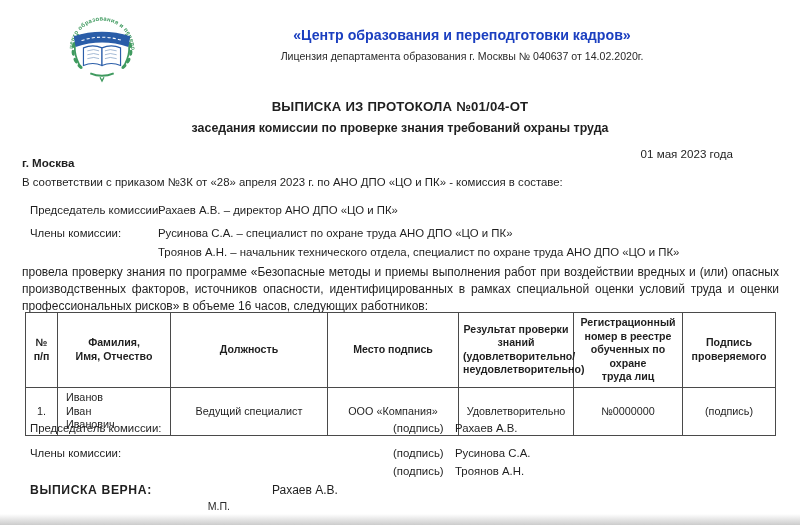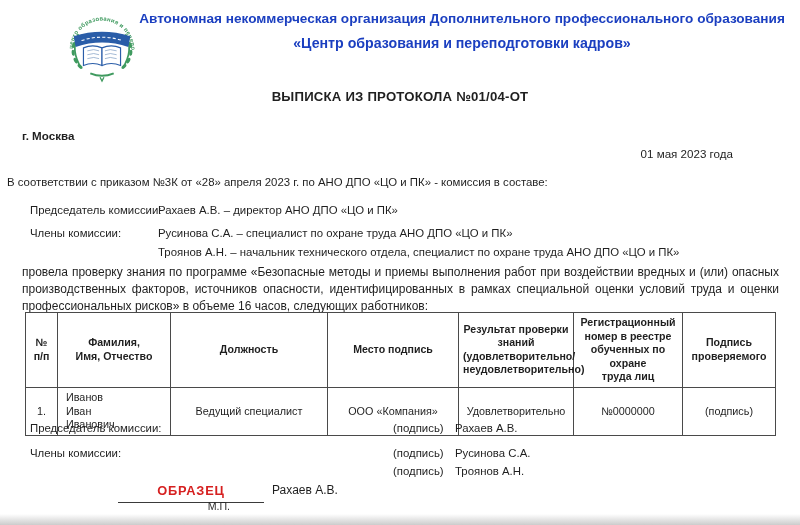--- a/index.html
+++ b/index.html
@@ -4,31 +4,31 @@
 <style>
   html,body{margin:0;padding:0;background:#ffffff;}
   .page{
     position:relative;width:800px;height:525px;background:#ffffff;overflow:hidden;
     font-family:"Liberation Sans",sans-serif;color:#1f1f1f;
   }
   
   .logo{position:absolute;left:62px;top:3px;width:80px;height:82px;}
   .org-header{position:absolute;left:133px;top:11px;width:658px;text-align:center;}
   .org-line1{font-size:13.6px;font-weight:bold;color:#1b3fc0;line-height:1.15;}
-  .org-line2{font-size:14.2px;font-weight:bold;color:#1b3fc0;margin-top:8px;text-align:center;}
+  .org-line2{font-size:14.2px;font-weight:bold;color:#1b3fc0;margin-top:16px;text-align:center;}
   .license{font-size:10.6px;color:#2a2a2a;margin-top:7px;font-weight:500;}
   
-  .title{position:absolute;left:0;top:89px;width:100%;text-align:center;}
+  .title{position:absolute;left:0;top:99px;width:100%;text-align:center;}
   .title-line1{font-size:13.2px;font-weight:bold;letter-spacing:.2px;}
   .title-line2{font-size:12.4px;font-weight:bold;margin-top:7px;}
   
-  .city{position:absolute;left:22px;top:129px;font-size:11.6px;font-weight:bold;}
+  .city{position:absolute;left:22px;top:156px;font-size:11.6px;font-weight:bold;}
   .date{position:absolute;right:67px;top:147px;font-size:11.6px;font-weight:normal;}
   
-  .intro{position:absolute;left:7px;top:176px;font-size:11.4px;}
+  .intro{position:absolute;left:22px;top:176px;font-size:11.4px;}
   
   .crow{position:absolute;left:0;width:100%;font-size:11.4px;}
   .crow .clabel{position:absolute;left:30px;white-space:nowrap;}
   .crow .cvalue{position:absolute;left:158px;white-space:nowrap;}
   .crow1{top:204px;}.crow2{top:227px;}.crow3{top:246px;}
   
   .bodypar{position:absolute;left:22px;top:264px;width:757px;font-size:12px;
     line-height:1.42;text-align:justify;}
   
   .wtable{position:absolute;left:25px;top:312px;width:750px;border-collapse:collapse;
@@ -93,26 +93,27 @@
       <path d="M55,49 Q48,46.5 43,49 M55,53 Q48,50.5 43,53 M55,57 Q48,54.5 43,57" stroke="#8aa6c9" stroke-width="0.8" fill="none"></path>
     </g>
 
     <g>
       <path d="M11,34 Q40,25 69,34 L67,45 Q40,36 13,45 Z" fill="#2a5da8"></path>
       <path d="M19,38.5 Q40,31.5 61,38.5" stroke="#ffffff" stroke-width="1.1" fill="none" stroke-dasharray="3.2 2.2"></path>
     </g>
   </svg>
 
   <div class="org-header">
-    <div class="org-line1">Автономная некоммерческая организация Дополнительного профессионального образования</div>
     <div class="org-line2">«Центр образования и переподготовки кадров»</div>
+    <div class="license">Лицензия департамента образования г. Москвы № 040637 от 14.02.2020г.</div>
   </div>
 
   <div class="title">
     <div class="title-line1">ВЫПИСКА ИЗ ПРОТОКОЛА №01/04-ОТ</div>
+    <div class="title-line2">заседания комиссии по проверке знания требований охраны труда</div>
   </div>
 
   <div class="city">г. Москва</div>
   <div class="date">01 мая 2023 года</div>
 
   <div class="intro">В соответствии с приказом №3К от «28» апреля 2023 г. по АНО ДПО «ЦО и ПК» - комиссия в составе:</div>
 
   <div class="crow crow1">
     <span class="clabel">Председатель комиссии:</span>
     <span class="cvalue">Рахаев А.В. – директор АНО ДПО «ЦО и ПК»</span>
@@ -180,20 +181,18 @@
     <span class="slabel">Члены комиссии:</span>
     <span class="ssign">(подпись)</span>
     <span class="sname">Русинова С.А.</span>
   </div>
   <div class="sigrow sigrow3">
     <span class="slabel"></span>
     <span class="ssign">(подпись)</span>
     <span class="sname">Троянов А.Н.</span>
   </div>
 
-  <div class="stampline">
-    <span class="stamp">ОБРАЗЕЦ</span>
-  </div>
+  <div class="verna">ВЫПИСКА ВЕРНА:</div>
   <div class="verna-name">Рахаев А.В.</div>
   <div class="mp">М.П.</div>
 
   <div class="scan-edge"></div>
 </div>
 
 </body></html>

